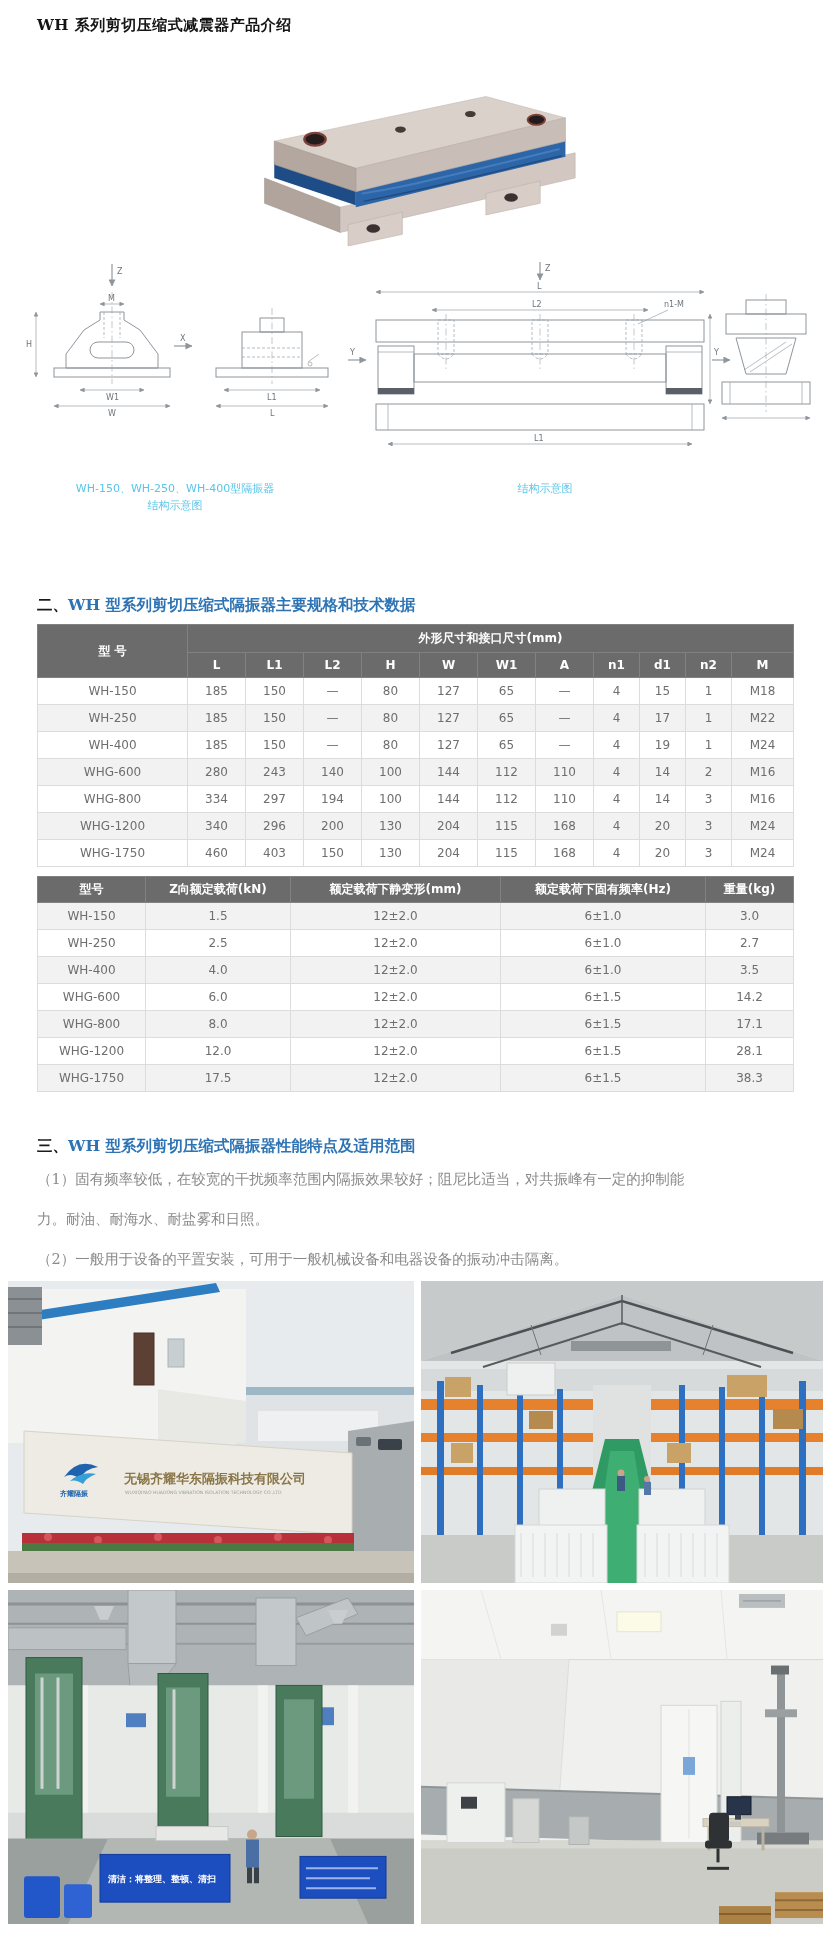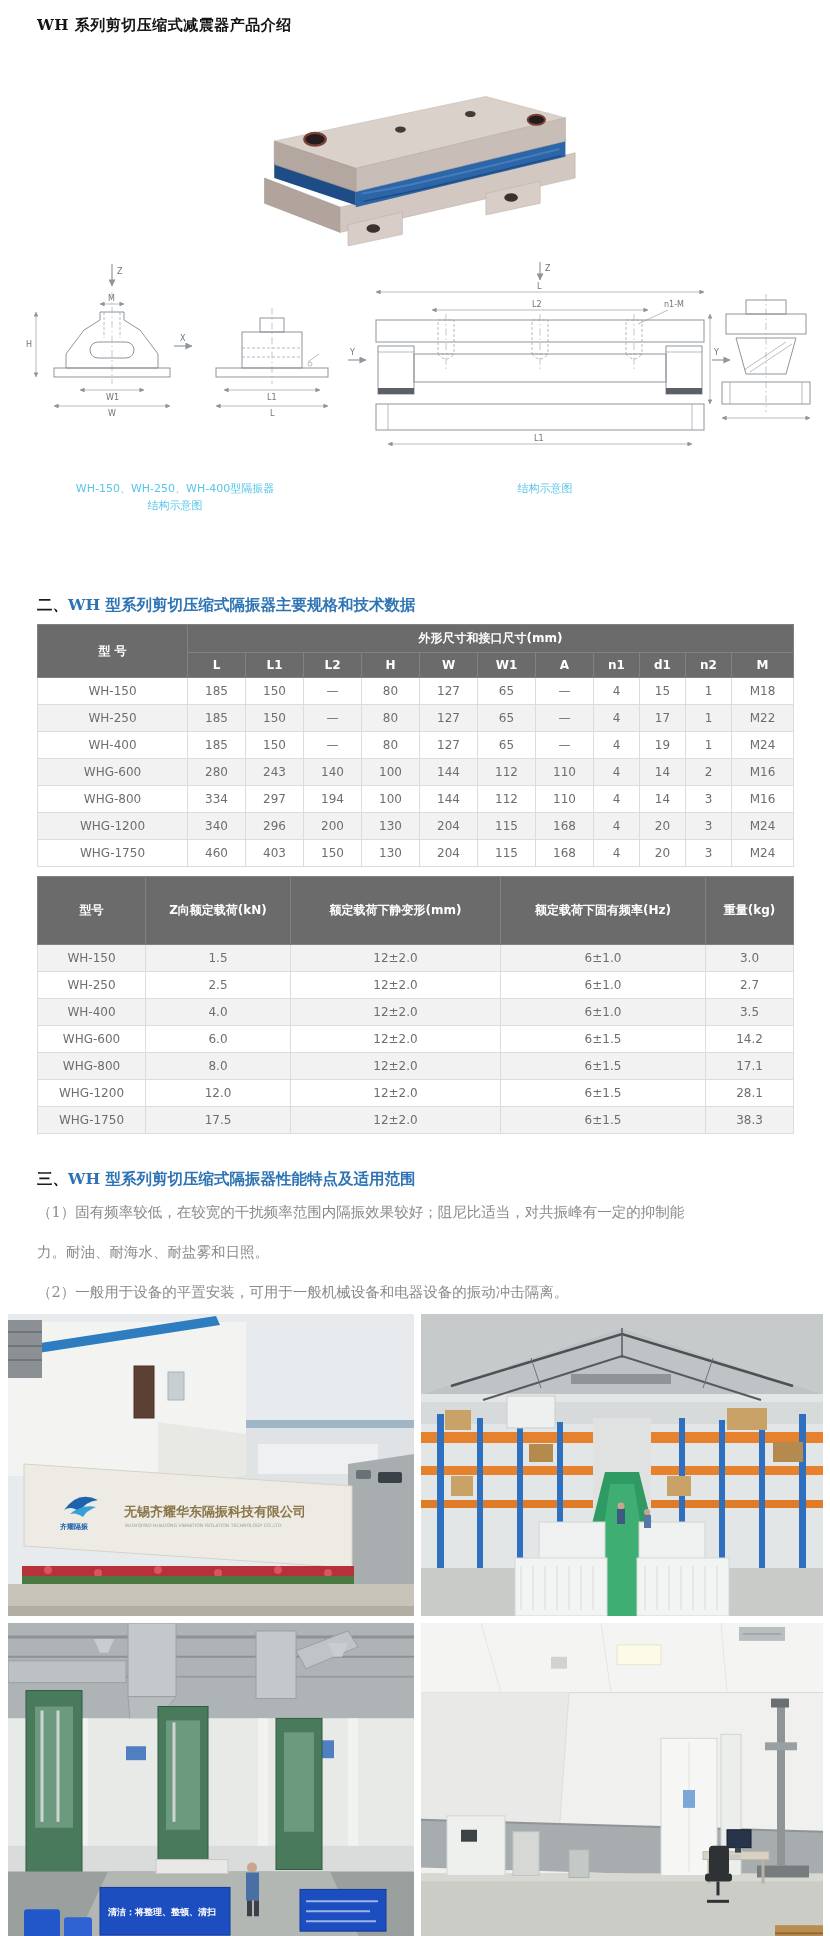--- a/index.html
+++ b/index.html
@@ -23,29 +23,29 @@
 
   .captions{display:flex;margin:2px 0 0 20px;color:#58c5e9;font-size:11px;line-height:17px;text-align:center}
   .cap-l{width:310px}
   .cap-r{width:430px}
 
   h2.sec{font-family:"DejaVu Serif","Liberation Serif",serif;font-size:15.5px;line-height:22px;
     font-weight:bold;margin:90px 0 0 37px}
   h2.sec .num{color:#1a1a1a}
   h2.sec .ttl{color:#2e74b5}
   h2.sec2{margin-top:80px}
-  h2.sec3{margin-top:34px}
+  h2.sec3{margin-top:43px}
 
   table{border-collapse:collapse;table-layout:fixed;margin:8px 0 0 37px;width:756px;
     font-size:12px;color:#6e6e6e}
   th{background:#6b6b6b;color:#fff;font-weight:bold;border:1px solid #818181;
     padding:5px 2px;font-size:12px;text-align:center}
   td{border:1px solid #dcdcdc;background:#fff;text-align:center;padding:6px 2px}
   #t1 tbody tr:nth-child(even) td{background:#f2f2f2}
-  #t2 th{padding:25px 2px}
+  #t2 th{padding:4px 2px}
   #t2{margin-top:9px}
   #t2 tbody tr:nth-child(odd) td{background:#f2f2f2}
 
   .paras{margin:2px 37px 0 37px;font-family:"DejaVu Serif","Liberation Serif",serif;
     font-size:14.5px;color:#8a8a8a}
   .pline{line-height:40px;height:40px;white-space:nowrap}
 
   .photo-grid{display:grid;grid-template-columns:406px 402px;grid-template-rows:302px 334px;
     gap:7px;margin:2px 0 0 8px;width:815px}
   .photo-cell{overflow:hidden}

